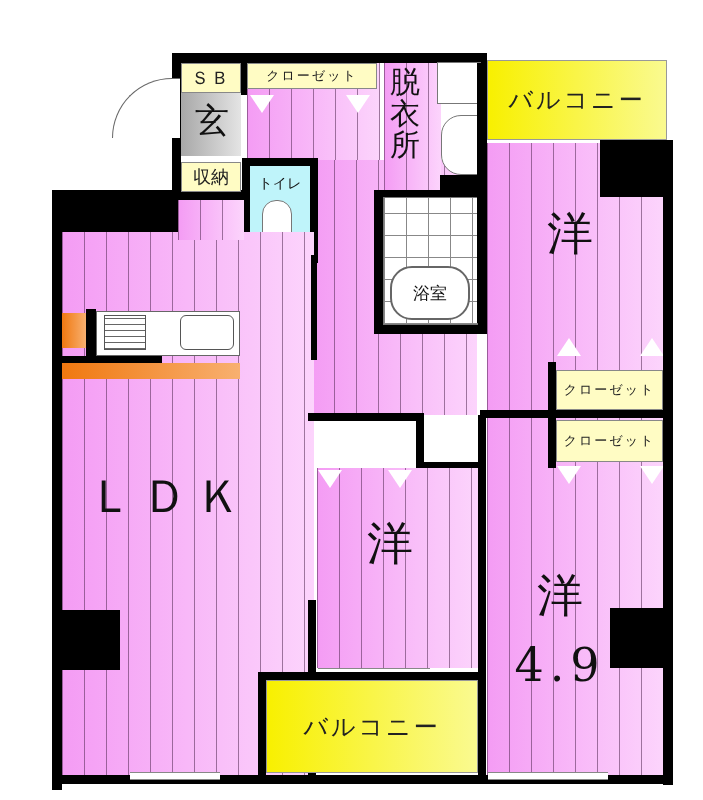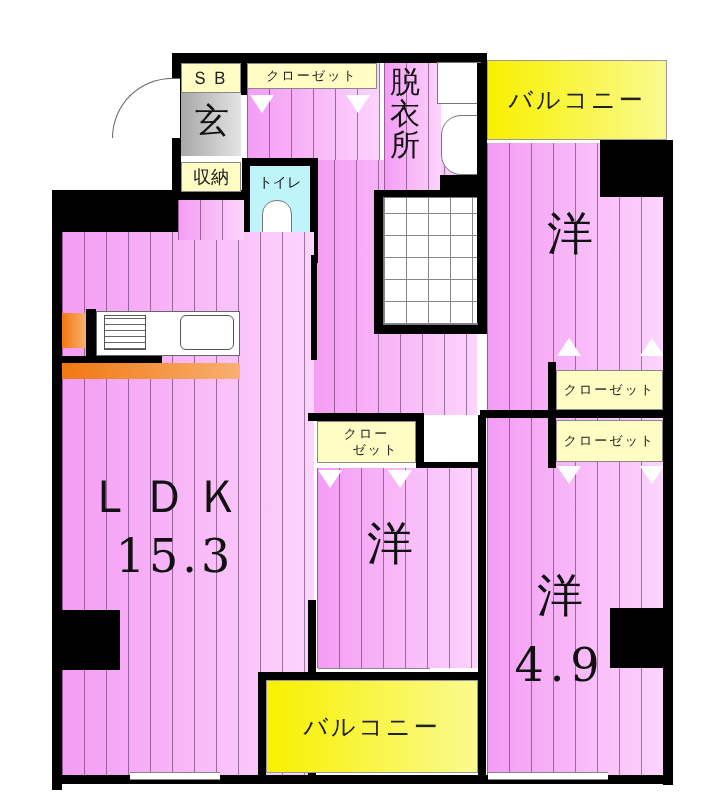--- a/index.html
+++ b/index.html
@@ -53,53 +53,49 @@
   <div class="tri-down" style="left:346px;top:95px;"></div>
 
   <div class="floor" style="left:384px;top:63px;width:57px;height:127px;"></div>
   <div class="label" style="left:388px;top:66px;width:34px;font-size:30px;line-height:1.05;word-break:break-all;">脱衣所</div>
   <div class="abs" style="left:437px;top:62px;width:44px;height:42px;background:#fff;border:1px solid #777;"></div>
   <div class="abs" style="left:441px;top:115px;width:40px;height:60px;background:#fff;border:1px solid #777;border-radius:20px 0 0 20px;"></div>
   <div class="wall" style="left:440px;top:175px;width:47px;height:20px;"></div>
 
   <div class="wall" style="left:374px;top:190px;width:113px;height:144px;"></div>
   <div class="bath" style="left:383px;top:197px;width:95px;height:128px;"></div>
+  <div class="tub" style="left:390px;top:266px;width:80px;height:54px;">浴室</div>
 
   <div class="wall" style="left:242px;top:158px;width:76px;height:105px;"></div>
   <div class="toilet-room" style="left:250px;top:166px;width:60px;height:90px;"></div>
-  <div class="label" style="left:250px;top:176px;width:60px;font-size:14px;font-family:Liberation Mono, monospace;">トイレ</div>
+  <div class="label" style="left:250px;top:176px;width:60px;font-size:14px;font-family:Liberation Sans, sans-serif;">トイレ</div>
   <div class="abs" style="left:262px;top:200px;width:30px;height:50px;background:#fff;border:1px solid #777;border-radius:14px 14px 4px 4px;"></div>
 
   <div class="floor" style="left:62px;top:232px;width:252px;height:543px;"></div>
   <div class="floor" style="left:178px;top:200px;width:66px;height:40px;"></div>
   <div class="wall" style="left:62px;top:200px;width:116px;height:32px;"></div>
   <div class="wall" style="left:62px;top:610px;width:58px;height:60px;"></div>
   <div class="orange" style="left:62px;top:313px;width:24px;height:35px;"></div>
   <div class="wall" style="left:86px;top:309px;width:10px;height:55px;"></div>
   <div class="kitchen" style="left:96px;top:311px;width:144px;height:45px;"></div>
   <div class="abs" style="left:104px;top:315px;width:42px;height:35px;border:1px solid #555;background:repeating-linear-gradient(0deg,#666 0 1px,#fff 1px 6px);"></div>
   <div class="abs" style="left:180px;top:315px;width:54px;height:35px;border:1px solid #555;border-radius:6px;background:#fff;"></div>
   <div class="wall" style="left:62px;top:356px;width:100px;height:8px;"></div>
   <div class="orange" style="left:62px;top:363px;width:178px;height:16px;"></div>
   <div class="label" style="left:79px;top:473px;width:180px;font-size:46px;letter-spacing:8px;">ＬＤＫ</div>
-  <div class="label" style="left:100px;top:533px;width:150px;font-size:46px;letter-spacing:4px;">15.3</div>
   <div class="window" style="left:130px;top:772px;width:90px;height:6px;"></div>
 
   <div class="wall" style="left:311px;top:255px;width:6px;height:105px;"></div>
   <div class="wall" style="left:308px;top:600px;width:8px;height:175px;"></div>
   <div class="wall" style="left:477px;top:63px;width:10px;height:260px;"></div>
   <div class="wall" style="left:478px;top:415px;width:8px;height:360px;"></div>
 
   <div class="wall" style="left:308px;top:413px;width:116px;height:8px;"></div>
   <div class="wall" style="left:416px;top:413px;width:8px;height:55px;"></div>
   <div class="wall" style="left:416px;top:462px;width:66px;height:7px;"></div>
-  <div class="closet" style="left:317px;top:421px;width:99px;height:42px;flex-direction:column;">
-    <span>クロー</span>
-    <span style="padding-left:18px;">ゼット</span>
-  </div>
   <div class="floor" style="left:317px;top:468px;width:161px;height:200px;"></div>
   <div class="tri-down" style="left:318px;top:470px;"></div>
   <div class="tri-down" style="left:388px;top:470px;"></div>
   <div class="label" style="left:350px;top:520px;width:80px;font-size:46px;">洋</div>
   <div class="window" style="left:318px;top:668px;width:112px;height:6px;"></div>
 
   <div class="wall" style="left:258px;top:672px;width:228px;height:8px;"></div>
   <div class="wall" style="left:258px;top:672px;width:8px;height:110px;"></div>
   <div class="balcony" style="left:266px;top:680px;width:212px;height:93px;">バルコニー</div>
 

